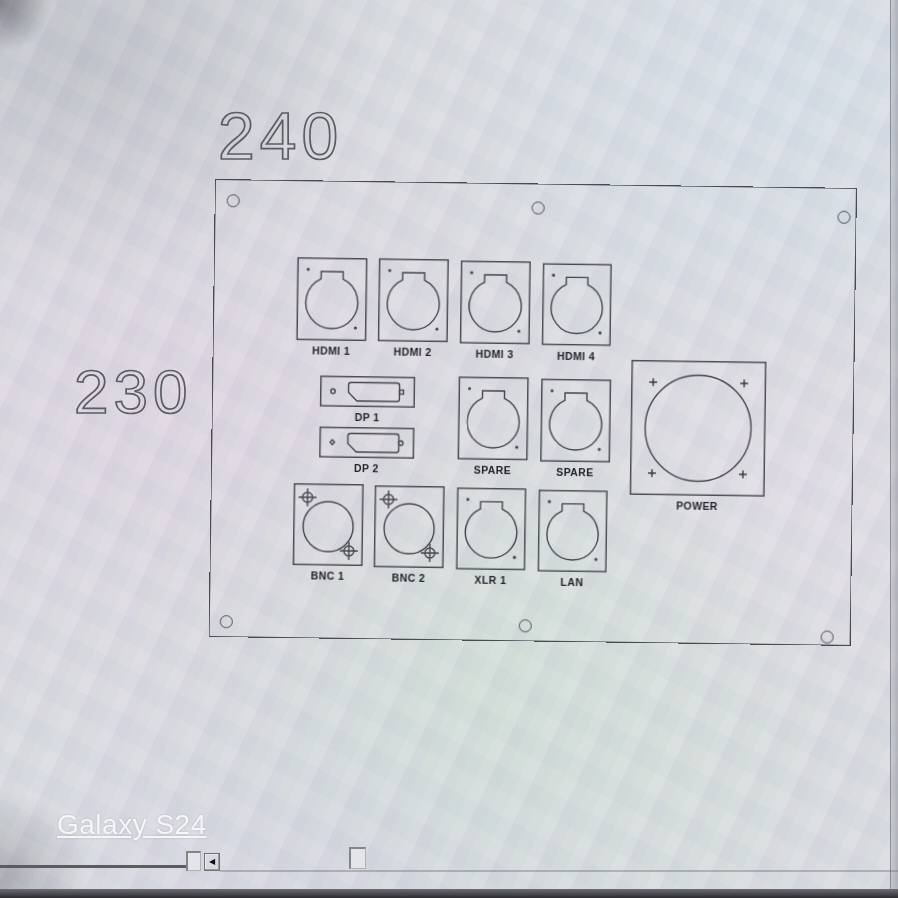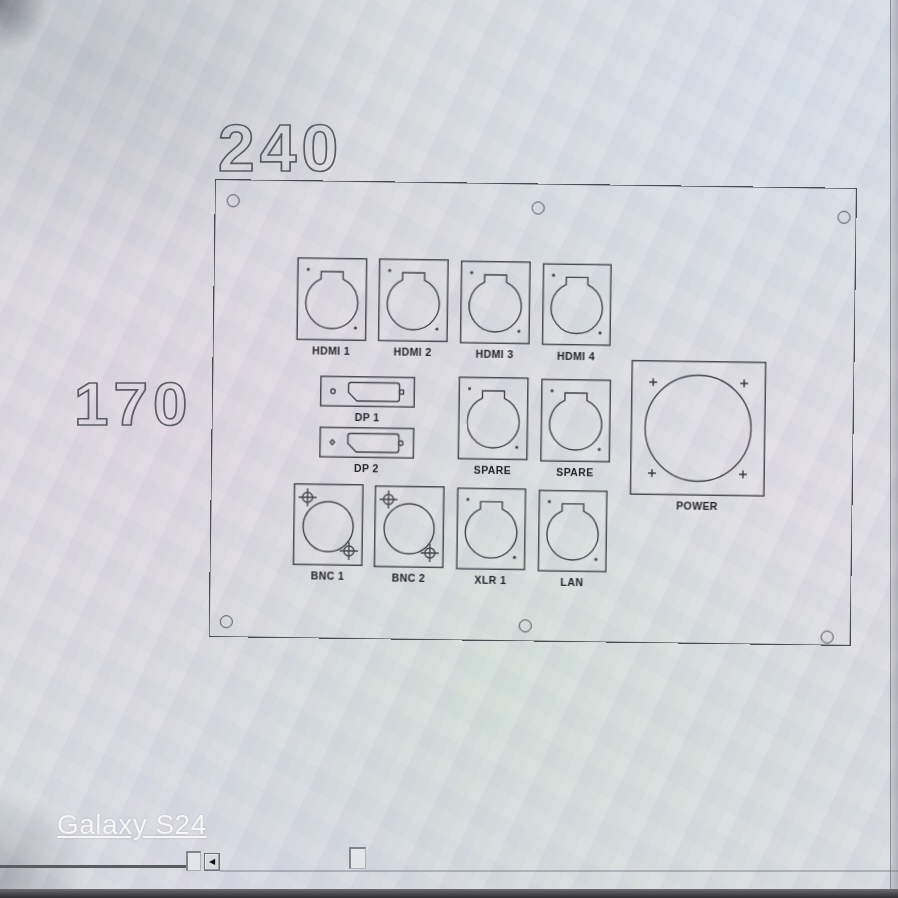--- a/index.html
+++ b/index.html
@@ -20,21 +20,21 @@
   .moire{
     position:absolute;inset:0;pointer-events:none;
     background:
       repeating-linear-gradient(115deg, rgba(255,255,255,0.06) 0 13px, rgba(165,150,185,0.06) 13px 26px, rgba(185,210,190,0.05) 26px 40px),
       repeating-linear-gradient(28deg, rgba(255,240,245,0.05) 0 22px, rgba(170,185,210,0.05) 22px 44px);
   }
   .drawing{position:absolute;left:0;top:0;filter:blur(0.35px);}
   .dim{
     position:absolute;color:transparent;
     -webkit-text-stroke:1.7px #5c5c64;
-    font-weight:700;letter-spacing:5px;margin-top:12px;
+    font-weight:400;letter-spacing:5px;
   }
   .dim-w{left:218px;top:98px;font-size:66px;}
   .dim-h{left:74px;top:356px;font-size:62px;}
   .panel{
     position:absolute;left:215px;top:179px;width:640px;height:456px;
     border:1.5px solid #4a4a52;transform:rotate(0.8deg);transform-origin:0 0;
   }
   .hole{position:absolute;width:11px;height:11px;border:1.5px solid #4a4a52;border-radius:50%;}
   .conn{position:absolute;}
   .conn svg{display:block;}
@@ -75,21 +75,21 @@
   .fill-dot{fill:#46464e;stroke:none;}
 </style>
 </head>
 <body>
 
 <div class="moire"></div>
 
 <div class="drawing">
 
   <div class="dim dim-w">240</div>
-  <div class="dim dim-h">170</div>
+  <div class="dim dim-h">230</div>
 
   <div class="panel">
 
     <div class="hole" style="left:11px;top:14px;"></div>
     <div class="hole" style="left:316px;top:17px;"></div>
     <div class="hole" style="left:622px;top:22px;"></div>
     <div class="hole" style="left:10px;top:435px;"></div>
     <div class="hole" style="left:309px;top:435px;"></div>
     <div class="hole" style="left:611px;top:442px;"></div>
 

